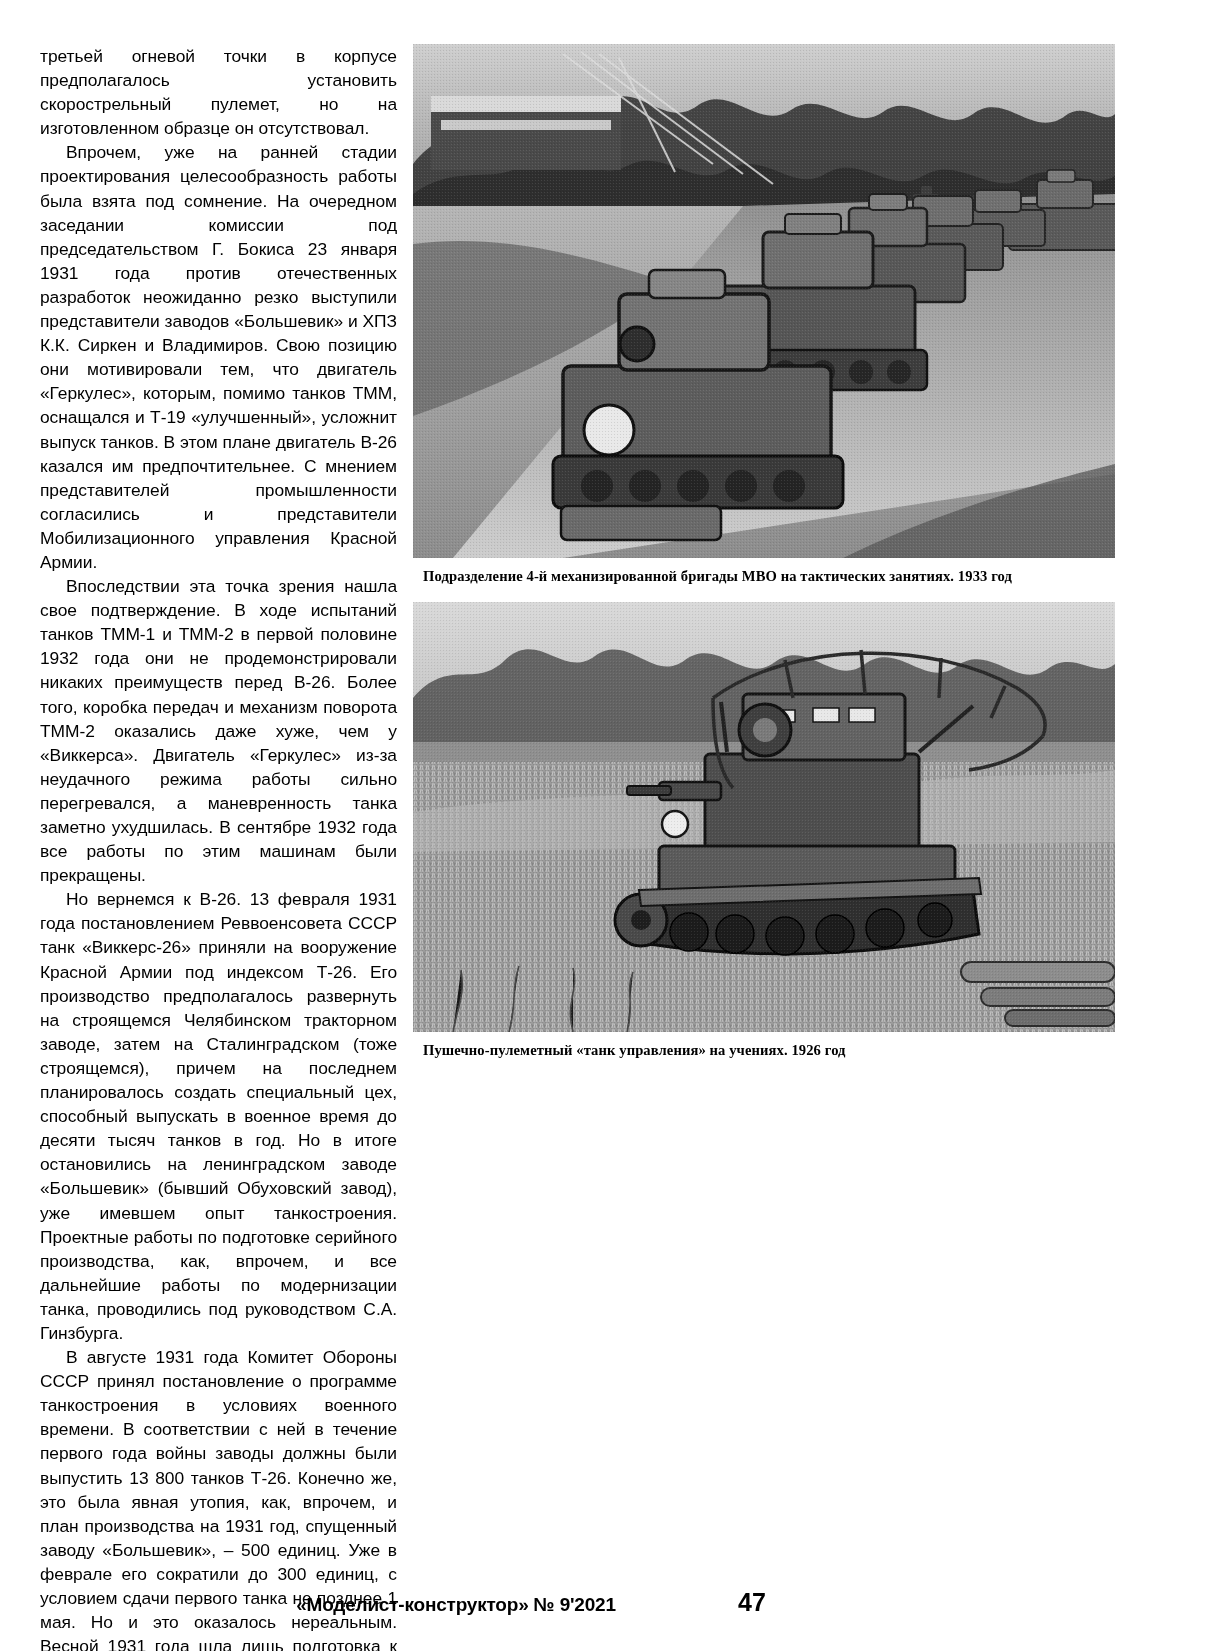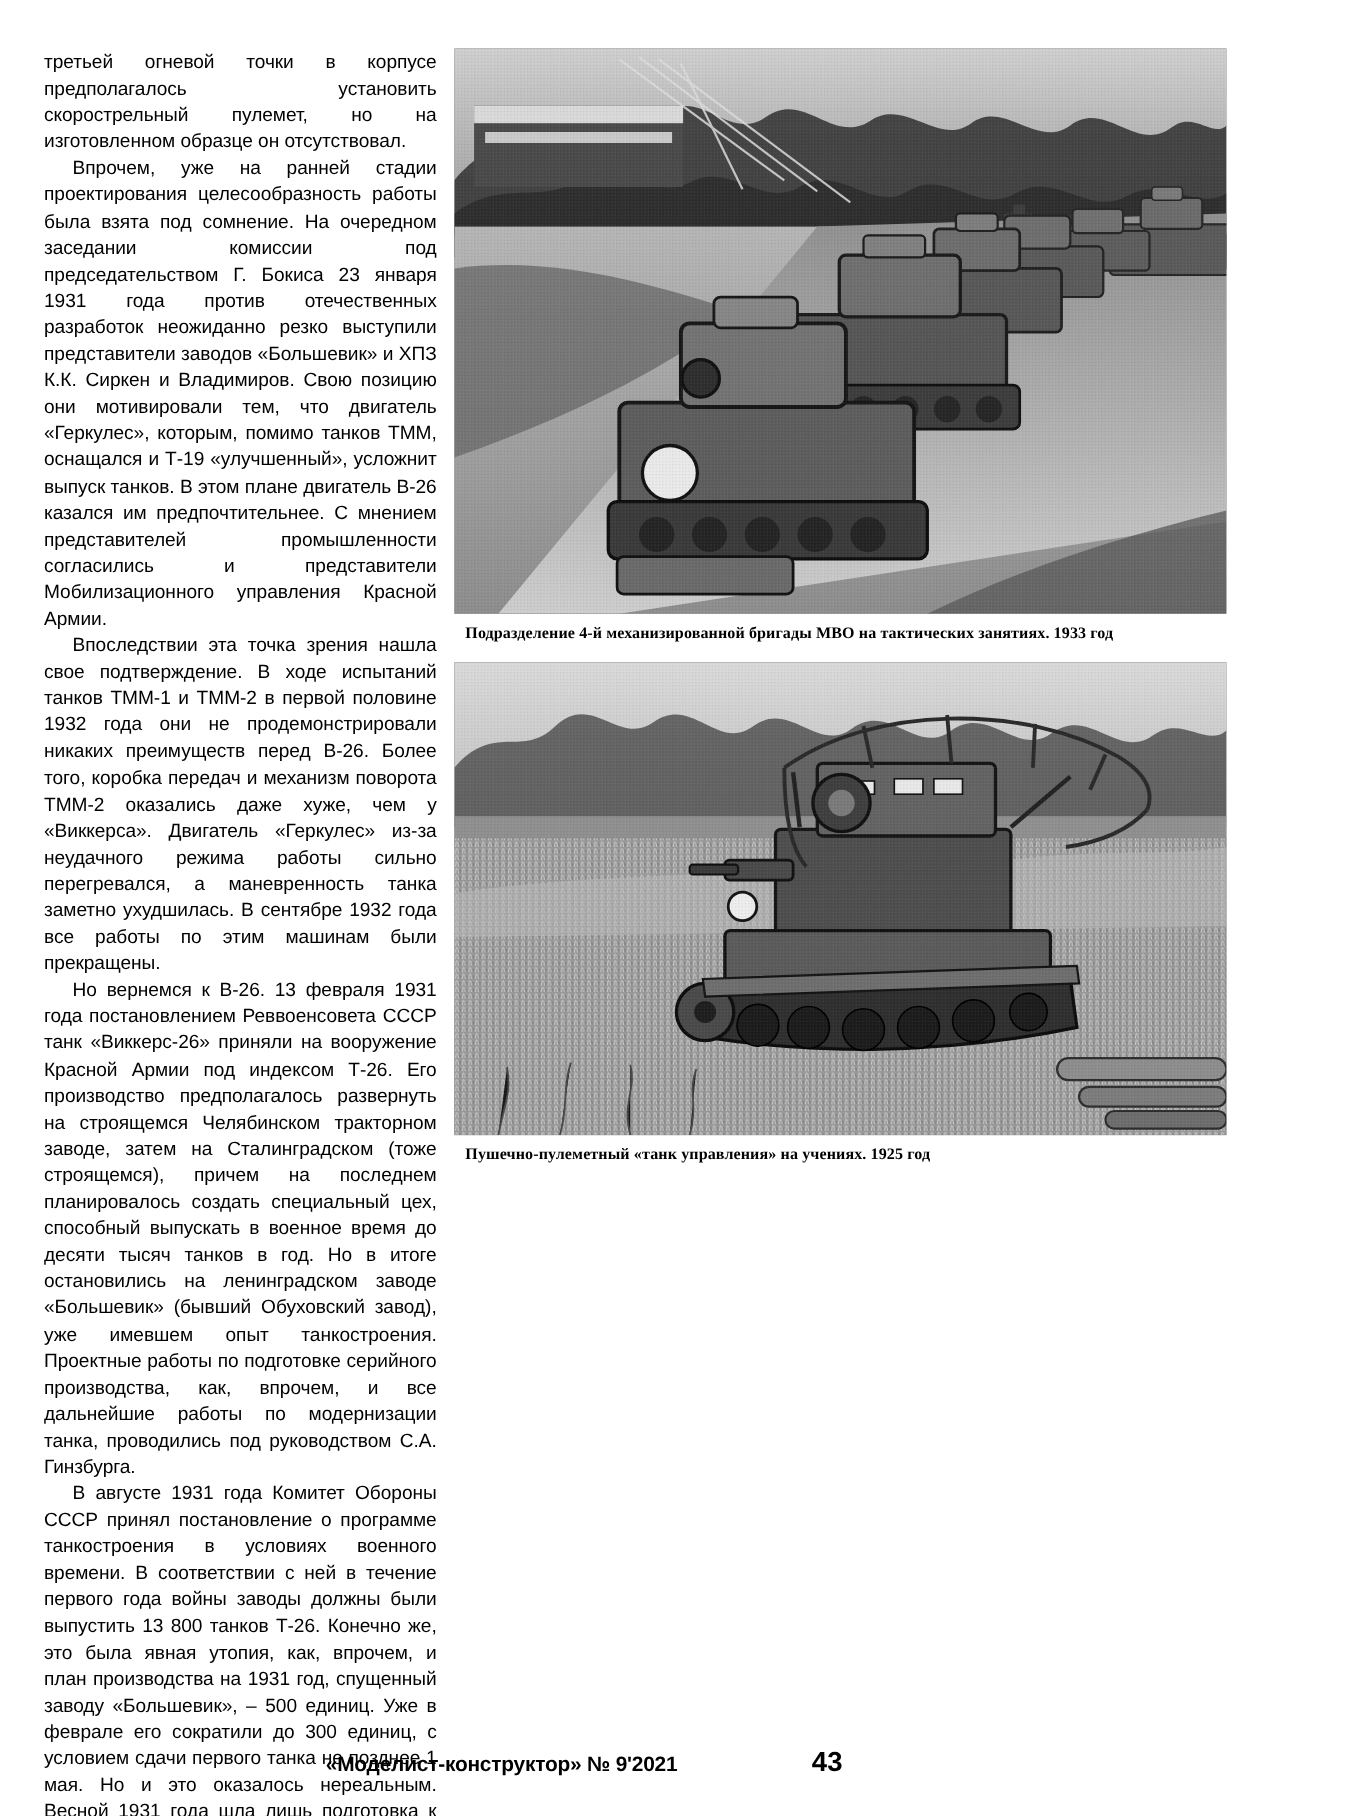--- a/index.html
+++ b/index.html
@@ -367,24 +367,24 @@
             <g stroke="#3a3a3a" stroke-width="1.6" opacity="0.85">
               <path d="M40,430 C46,400 52,392 48,368"></path>
               <path d="M96,430 C104,404 98,386 106,364"></path>
               <path d="M160,430 C152,400 166,388 160,366"></path>
               <path d="M214,430 C222,402 212,390 220,370"></path>
             </g>
 
             <rect x="0" y="0" width="702" height="430" fill="url(#noise2)"></rect>
           </svg>
         </div>
-        <figcaption class="caption">Пушечно-пулеметный «танк управления» на учениях. 1925 год</figcaption>
+        <figcaption class="caption">Пушечно-пулеметный «танк управления» на учениях. 1926 год</figcaption>
       </figure>
 
     </div>
   </div>
 
   <div class="footer">
     <span class="footer-journal">«Моделист-конструктор» № 9'2021</span>
-    <span class="footer-page">43</span>
+    <span class="footer-page">47</span>
   </div>
 
 </div>
 
 </body></html>

